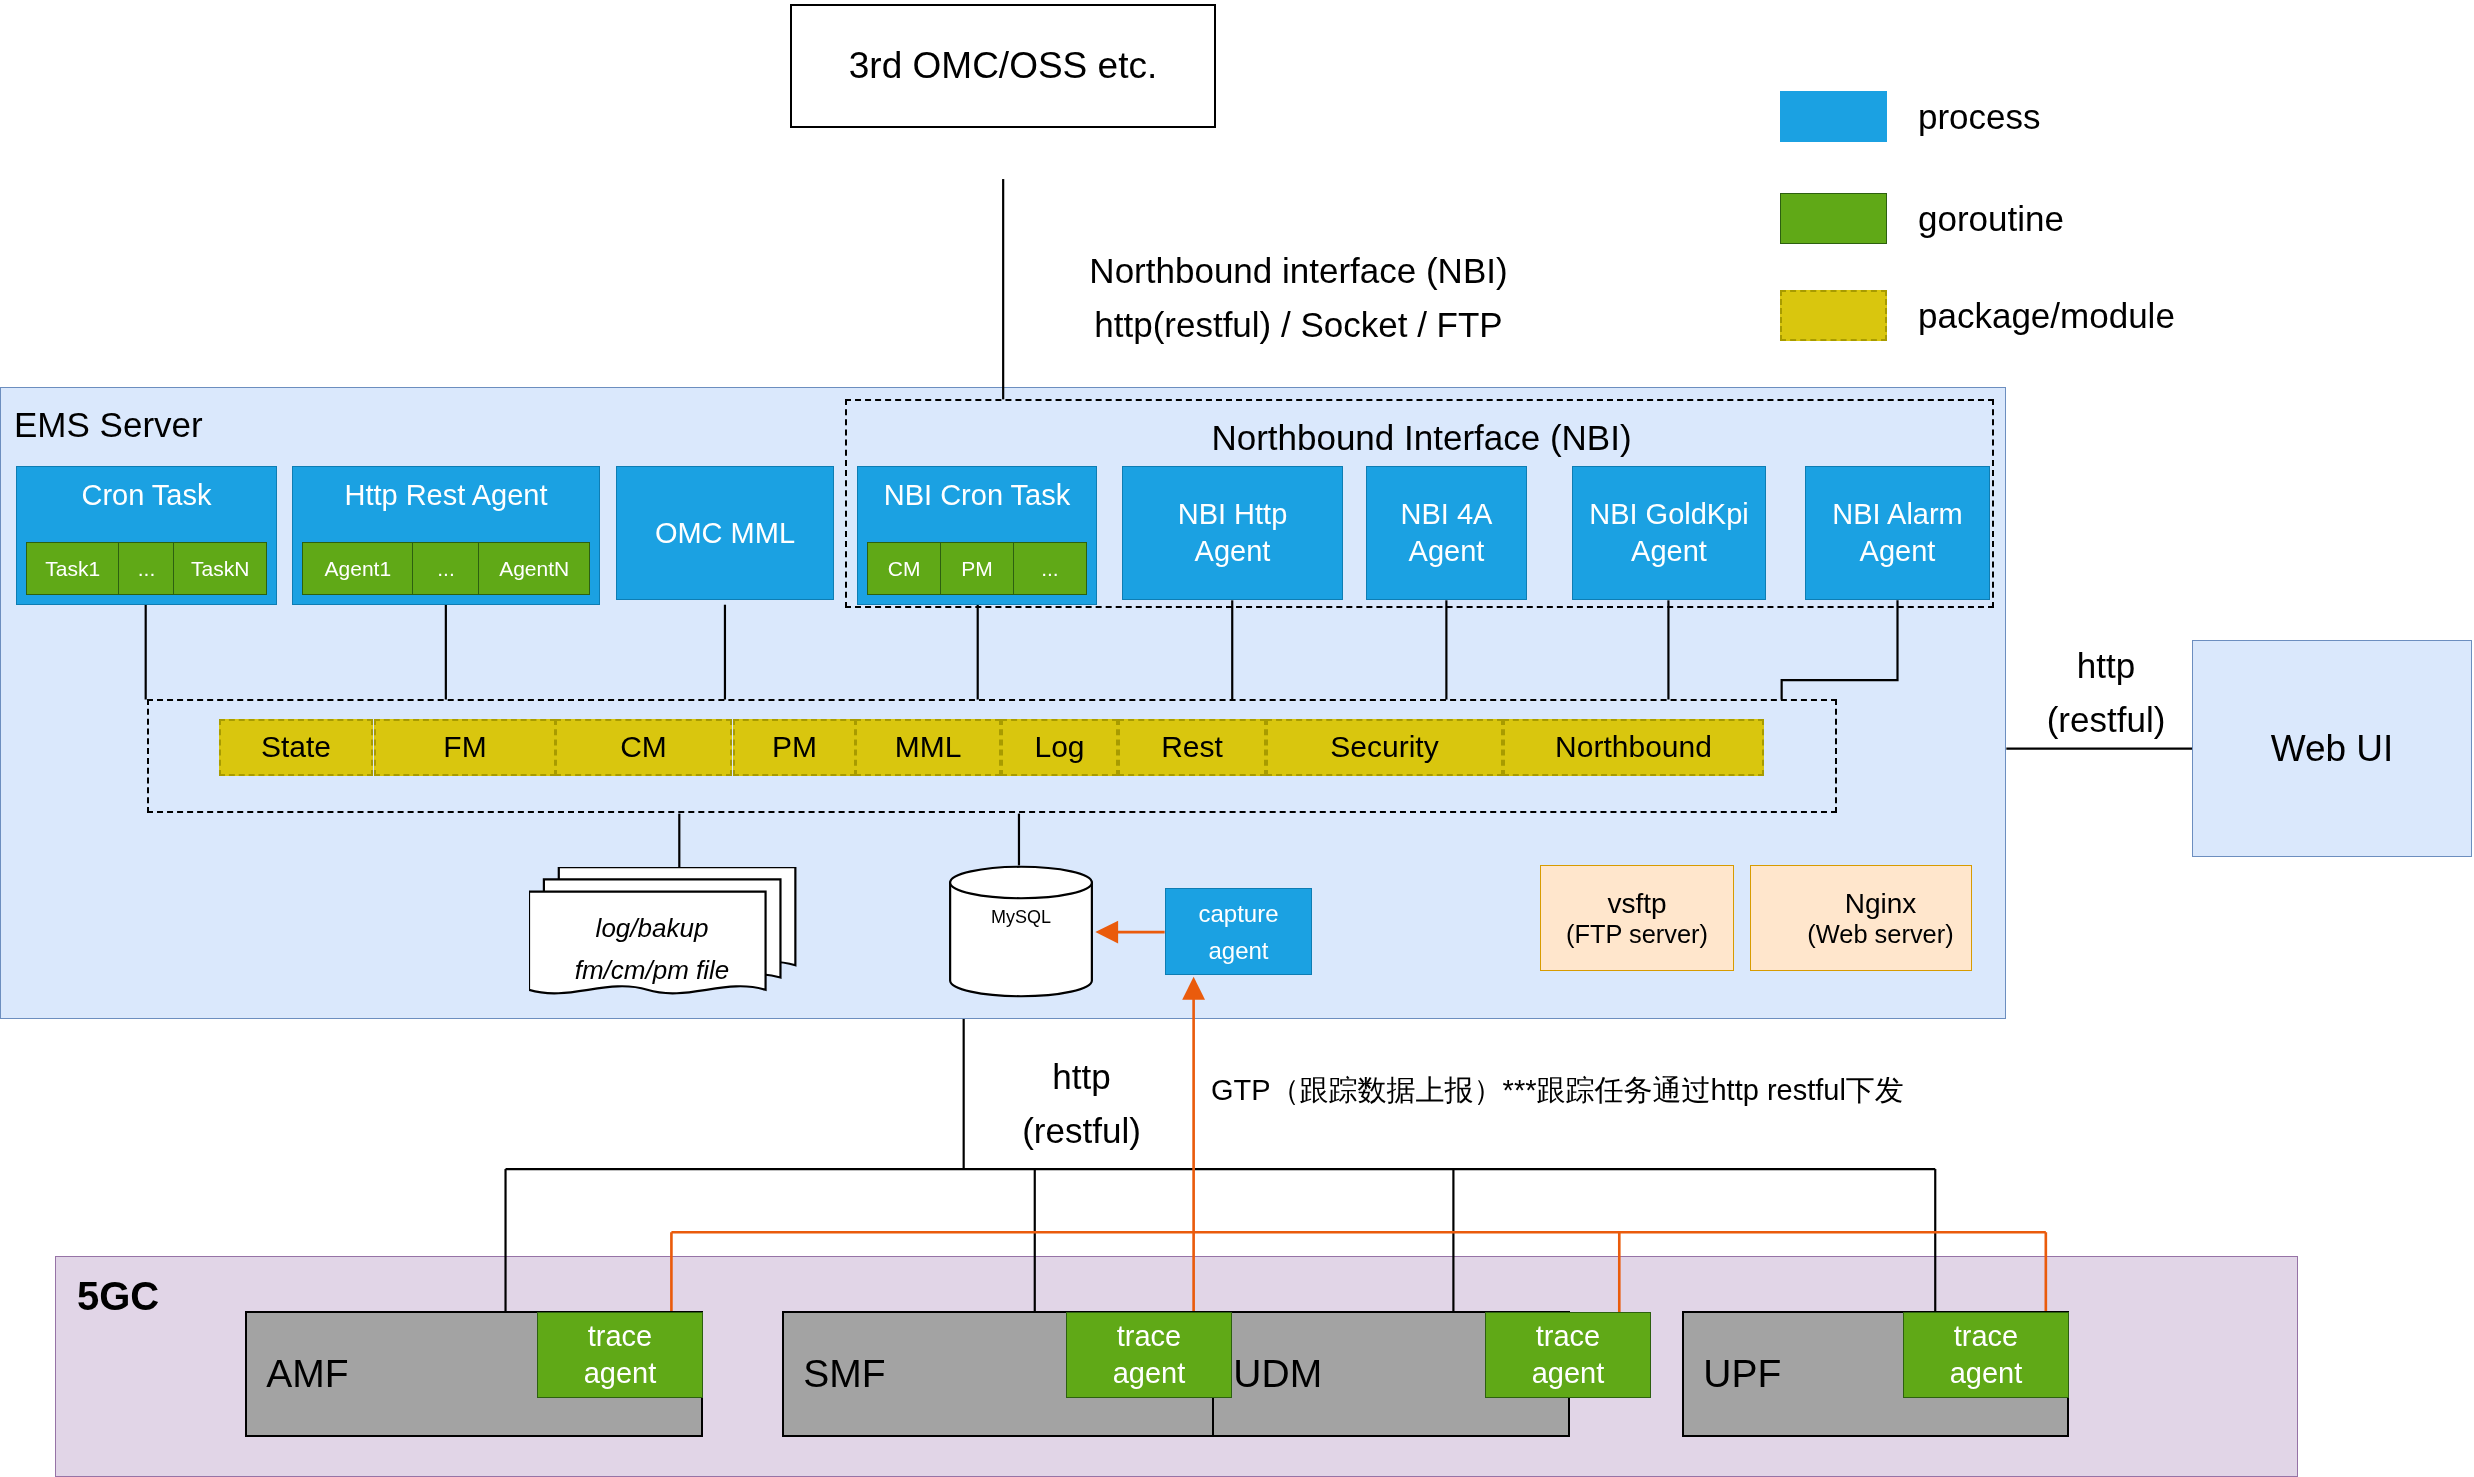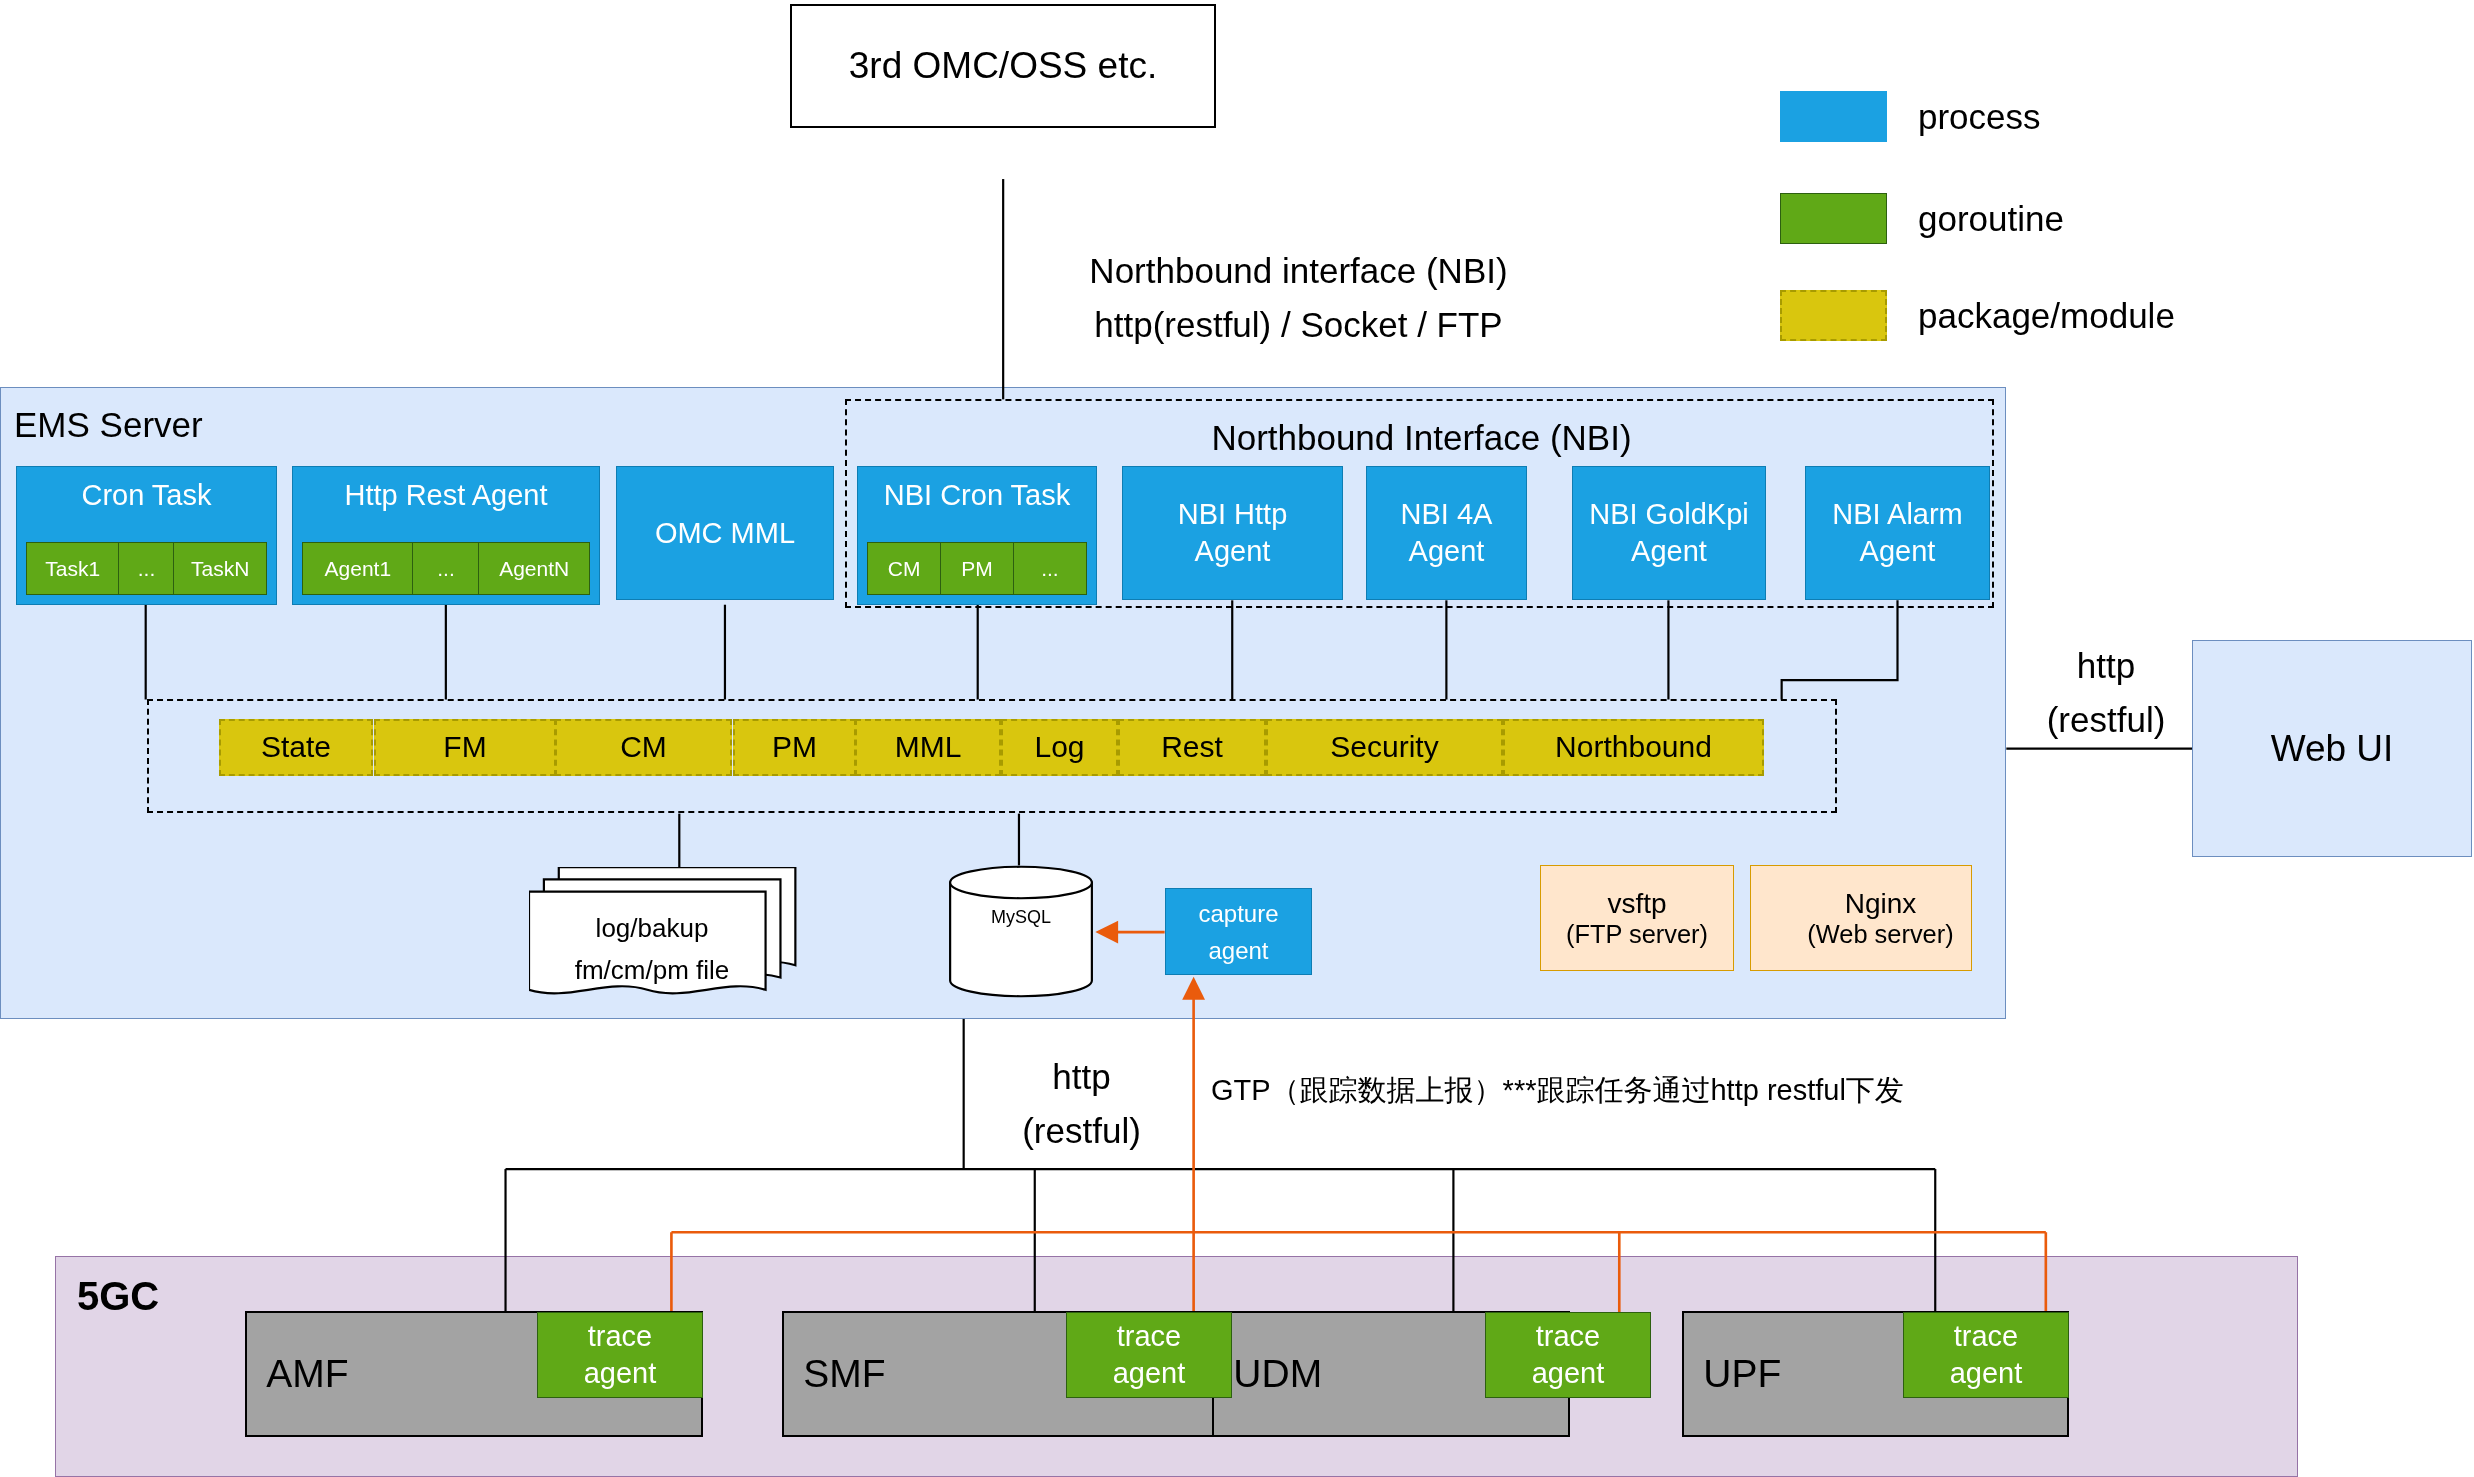--- a/index.html
+++ b/index.html
@@ -32,21 +32,21 @@
            display:flex;align-items:center;justify-content:center;margin-left:-1.8px;box-sizing:border-box;}
   .subcell:first-child{margin-left:0;}
   .agentbox{top:466px;height:134px;font-size:29px;line-height:37px;}
   #nbi-dashed{left:845px;top:399px;width:1149px;height:209px;}
   #nbi-title{left:1123px;top:418px;width:597px;text-align:center;font-size:35px;}
   
   #module-dashed{left:147px;top:699px;width:1690px;height:114px;}
   .module{position:absolute;top:17.6px;height:57px;font-size:30px;
           display:flex;align-items:center;justify-content:center;}
   
-  #files{left:529px;top:867px;width:276px;height:151px;}
+  #files{left:529px;top:867px;width:276px;height:151px;font-style:italic;}
   #files .ftext{position:absolute;left:0px;width:246px;text-align:center;font-size:26px;}
   #mysql{left:948px;top:865px;width:146px;height:133px;}
   #mysql .dbtext{position:absolute;left:0;top:42px;width:100%;text-align:center;font-size:18px;}
   #capture-agent{left:1165px;top:888px;width:147px;height:87px;font-size:24px;line-height:37px;padding:0 12.3px;}
   .server-box{top:865px;height:106px;background:#ffe6cc;border:1.8px solid #d79b00;box-sizing:border-box;
               display:flex;flex-direction:column;align-items:center;justify-content:center;text-align:center;}
   .server-box .l1{font-size:28px;}
   .server-box .l2{font-size:25.4px;}
   #vsftp{left:1540px;width:194px;}
   #nginx{left:1750px;width:222px;padding-left:39px;}

